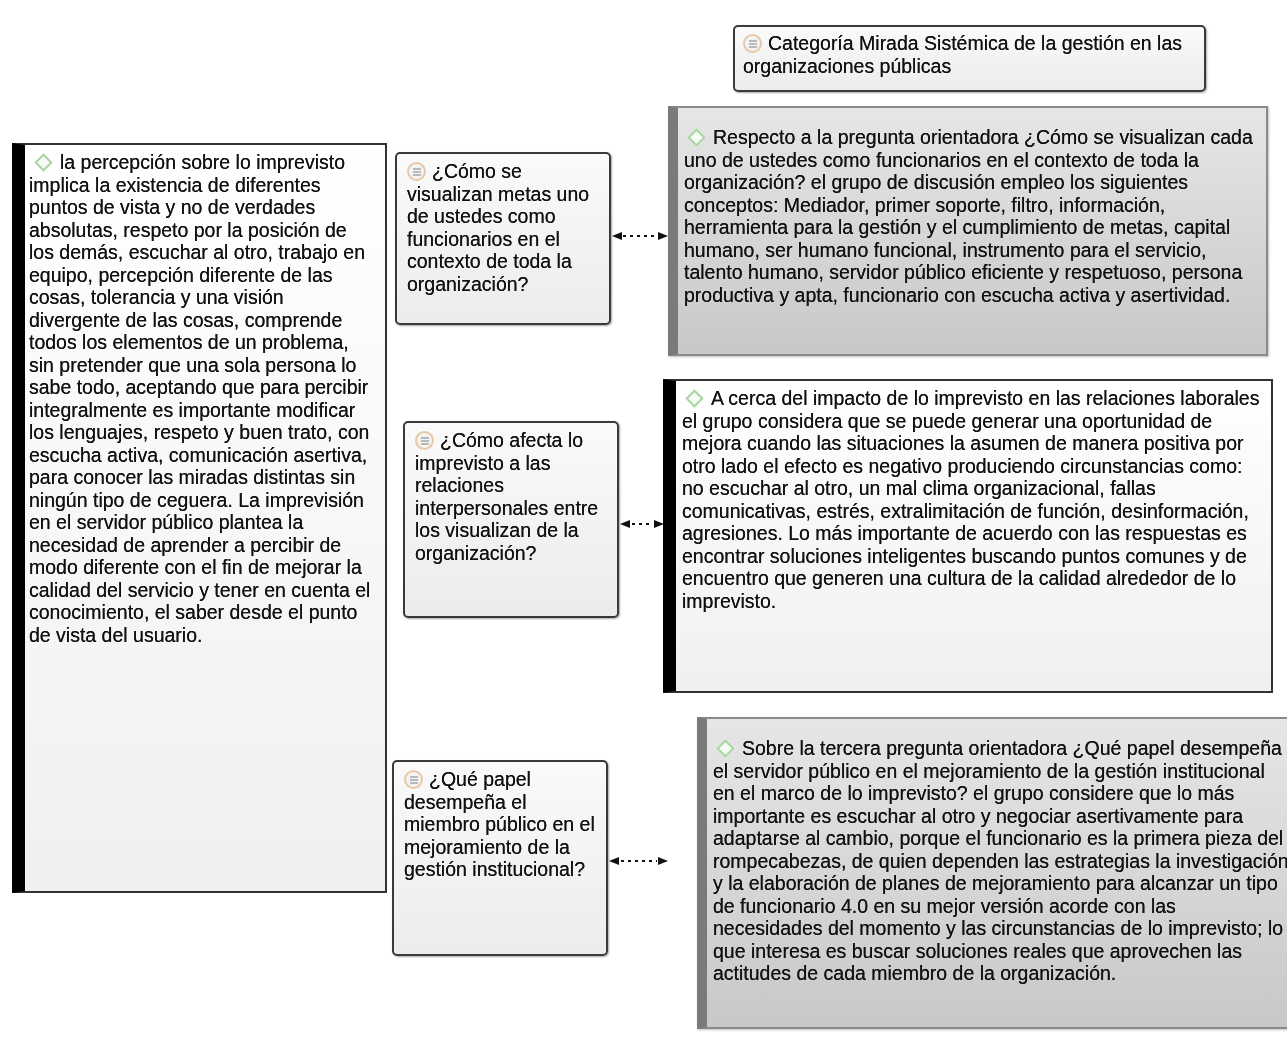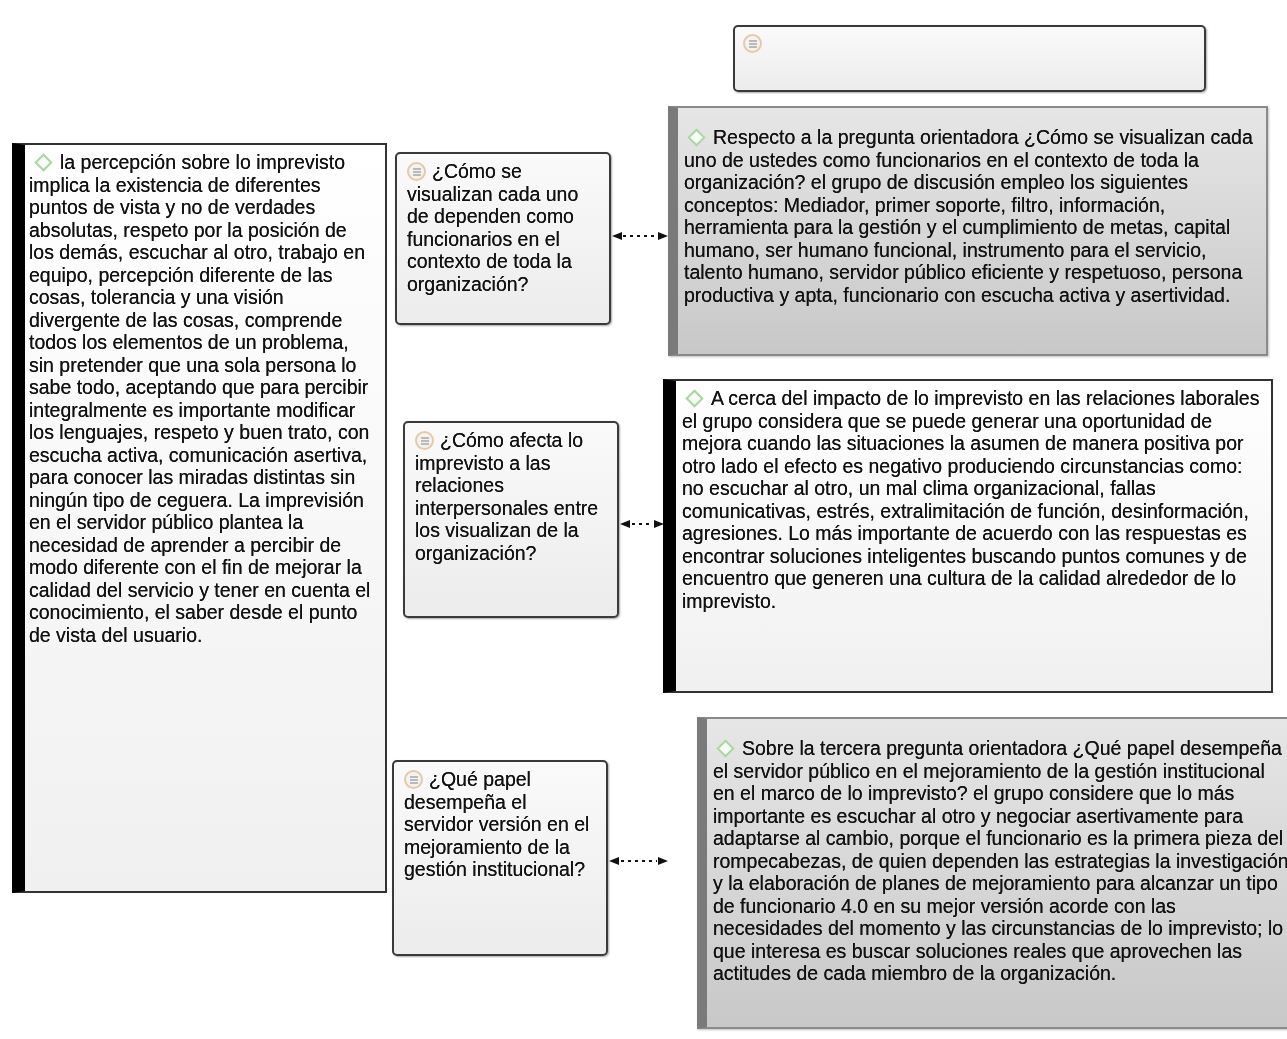--- a/index.html
+++ b/index.html
@@ -25,29 +25,29 @@
   .icon-diamond { display: inline-block; width: 13px; height: 13px; border: 2px solid #a9d6a0;
                   background: #f7fbf6; transform: rotate(45deg); margin: 0 10px 0 6px;
                   vertical-align: 0px; box-sizing: border-box; }
   .arrow { position: absolute; height: 10px; }
   .arrow svg { display: block; }
 </style>
 </head>
 <body>
 
 <div class="node memo" style="left:733px; top:25px; width:473px; height:67px; padding:5px 8px 5px 8px; font-size:19.5px; line-height:22.5px;">
-  <span class="icon-memo"></span>
+  <span class="icon-memo"></span><span class="txt">Categoría Mirada Sistémica de la gestión en las organizaciones públicas</span>
 </div>
 
 <div class="node quote-white" style="left:12px; top:143px; width:375px; height:750px; padding:6px 10px 4px 4px;">
   <span class="icon-diamond" style="margin-left:8px;"></span><span class="txt">la percepción sobre lo imprevisto implica la existencia de diferentes puntos de vista y no de verdades absolutas, respeto por la posición de los demás, escuchar al otro, trabajo en equipo, percepción diferente de las cosas,  tolerancia y una visión divergente de las cosas, comprende todos los elementos de un problema, sin pretender que una sola persona lo sabe todo, aceptando que para percibir integralmente es importante modificar los lenguajes, respeto y buen trato, con escucha activa, comunicación asertiva, para conocer las miradas distintas sin ningún tipo de ceguera. La imprevisión en el servidor público plantea la necesidad de aprender a percibir de modo diferente con el fin de mejorar la calidad del servicio y tener en cuenta el conocimiento, el saber desde el punto de vista del usuario.</span>
 </div>
 
 <div class="node memo" style="left:395px; top:152px; width:216px; height:173px;">
-  <span class="icon-memo"></span><span class="txt">¿Cómo se visualizan cada uno de dependen como funcionarios en el contexto de toda la organización?</span>
+  <span class="icon-memo"></span><span class="txt">¿Cómo se visualizan metas uno de ustedes como funcionarios en el contexto de toda la organización?</span>
 </div>
 <div class="arrow" style="left:612px; top:231px; width:56px;">
   <svg width="56" height="10">
     <polygon points="0,5 10,1 10,9" fill="#111"></polygon>
     <line x1="11" y1="5" x2="45" y2="5" stroke="#111" stroke-width="2" stroke-dasharray="3,4"></line>
     <polygon points="56,5 46,1 46,9" fill="#111"></polygon>
   </svg>
 </div>
 <div class="node quote-grey" style="left:668px; top:106px; width:600px; height:250px;">
   <span class="icon-diamond"></span><span class="txt">Respecto a la pregunta orientadora ¿Cómo se visualizan cada uno de ustedes como funcionarios en el contexto de toda la organización? el grupo de discusión empleo los siguientes conceptos: Mediador, primer soporte, filtro, información, herramienta para la gestión y el cumplimiento de  metas, capital humano, ser humano funcional, instrumento para el servicio, talento humano, servidor público eficiente y respetuoso, persona productiva y apta, funcionario con escucha activa y  asertividad.</span>
@@ -61,21 +61,21 @@
     <polygon points="0,5 10,1 10,9" fill="#111"></polygon>
     <line x1="12" y1="5" x2="33" y2="5" stroke="#111" stroke-width="2" stroke-dasharray="3,4"></line>
     <polygon points="44,5 34,1 34,9" fill="#111"></polygon>
   </svg>
 </div>
 <div class="node quote-white" style="left:663px; top:379px; width:610px; height:314px; padding:6px 8px 20px 6px;">
   <span class="icon-diamond"></span><span class="txt">A cerca del impacto de lo imprevisto en las relaciones laborales el grupo considera que se puede generar una oportunidad de mejora cuando las situaciones la asumen de manera positiva por otro lado el efecto es negativo produciendo circunstancias como: no escuchar  al otro, un mal clima organizacional, fallas comunicativas, estrés, extralimitación de función,  desinformación, agresiones. Lo más importante de acuerdo con las respuestas es encontrar soluciones inteligentes buscando puntos comunes y de encuentro que generen una cultura de la calidad alrededor de lo imprevisto.</span>
 </div>
 
 <div class="node memo" style="left:392px; top:760px; width:216px; height:196px;">
-  <span class="icon-memo"></span><span class="txt">¿Qué papel desempeña el servidor versión en el mejoramiento de la gestión institucional?</span>
+  <span class="icon-memo"></span><span class="txt">¿Qué papel desempeña el miembro público en el mejoramiento de la gestión institucional?</span>
 </div>
 <div class="arrow" style="left:609px; top:856px; width:59px;">
   <svg width="59" height="10">
     <polygon points="0,5 10,1 10,9" fill="#111"></polygon>
     <line x1="12" y1="5" x2="48" y2="5" stroke="#111" stroke-width="2" stroke-dasharray="3,4"></line>
     <polygon points="59,5 49,1 49,9" fill="#111"></polygon>
   </svg>
 </div>
 <div class="node quote-grey" style="left:697px; top:717px; width:602px; height:312px;">
   <span class="icon-diamond"></span><span class="txt">Sobre la tercera pregunta orientadora ¿Qué papel desempeña el servidor público en el mejoramiento de la gestión institucional en el marco de lo imprevisto? el grupo considere que lo más importante es escuchar al otro y negociar asertivamente para adaptarse al cambio, porque el funcionario es la primera pieza del rompecabezas, de quien dependen las estrategias la investigación y la elaboración de  planes de mejoramiento para alcanzar un tipo de funcionario 4.0 en su mejor versión acorde con las necesidades del momento y las circunstancias de lo imprevisto; lo que interesa es buscar soluciones reales que aprovechen las actitudes de cada miembro de la organización.</span>

